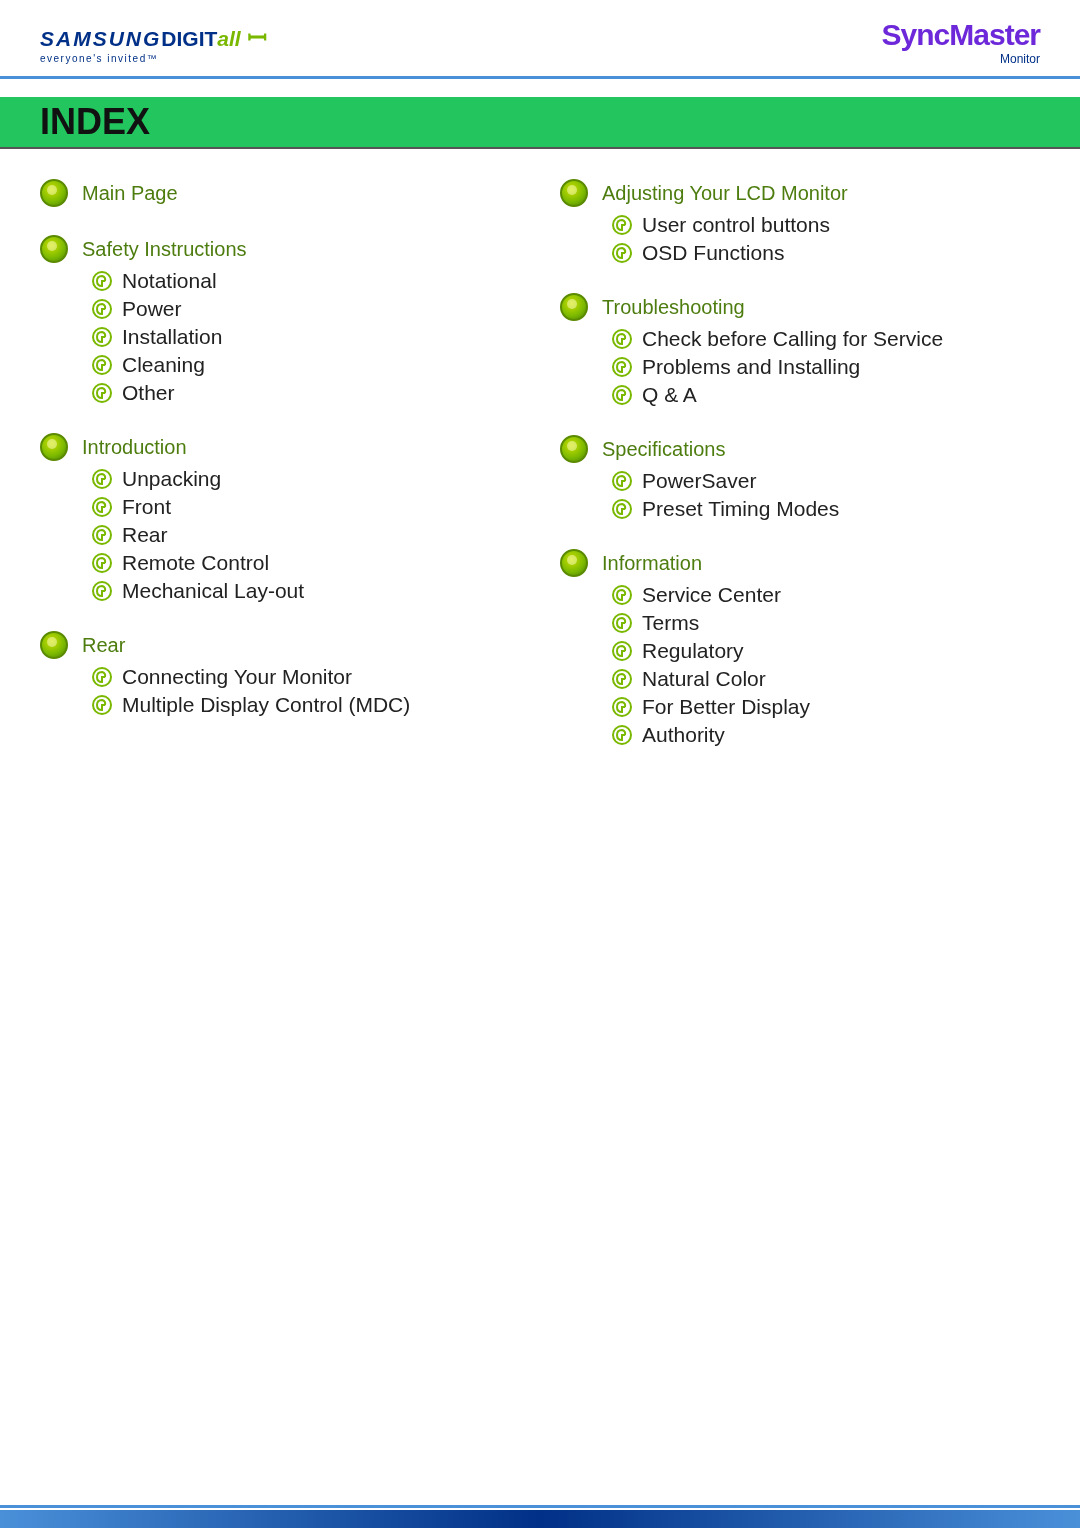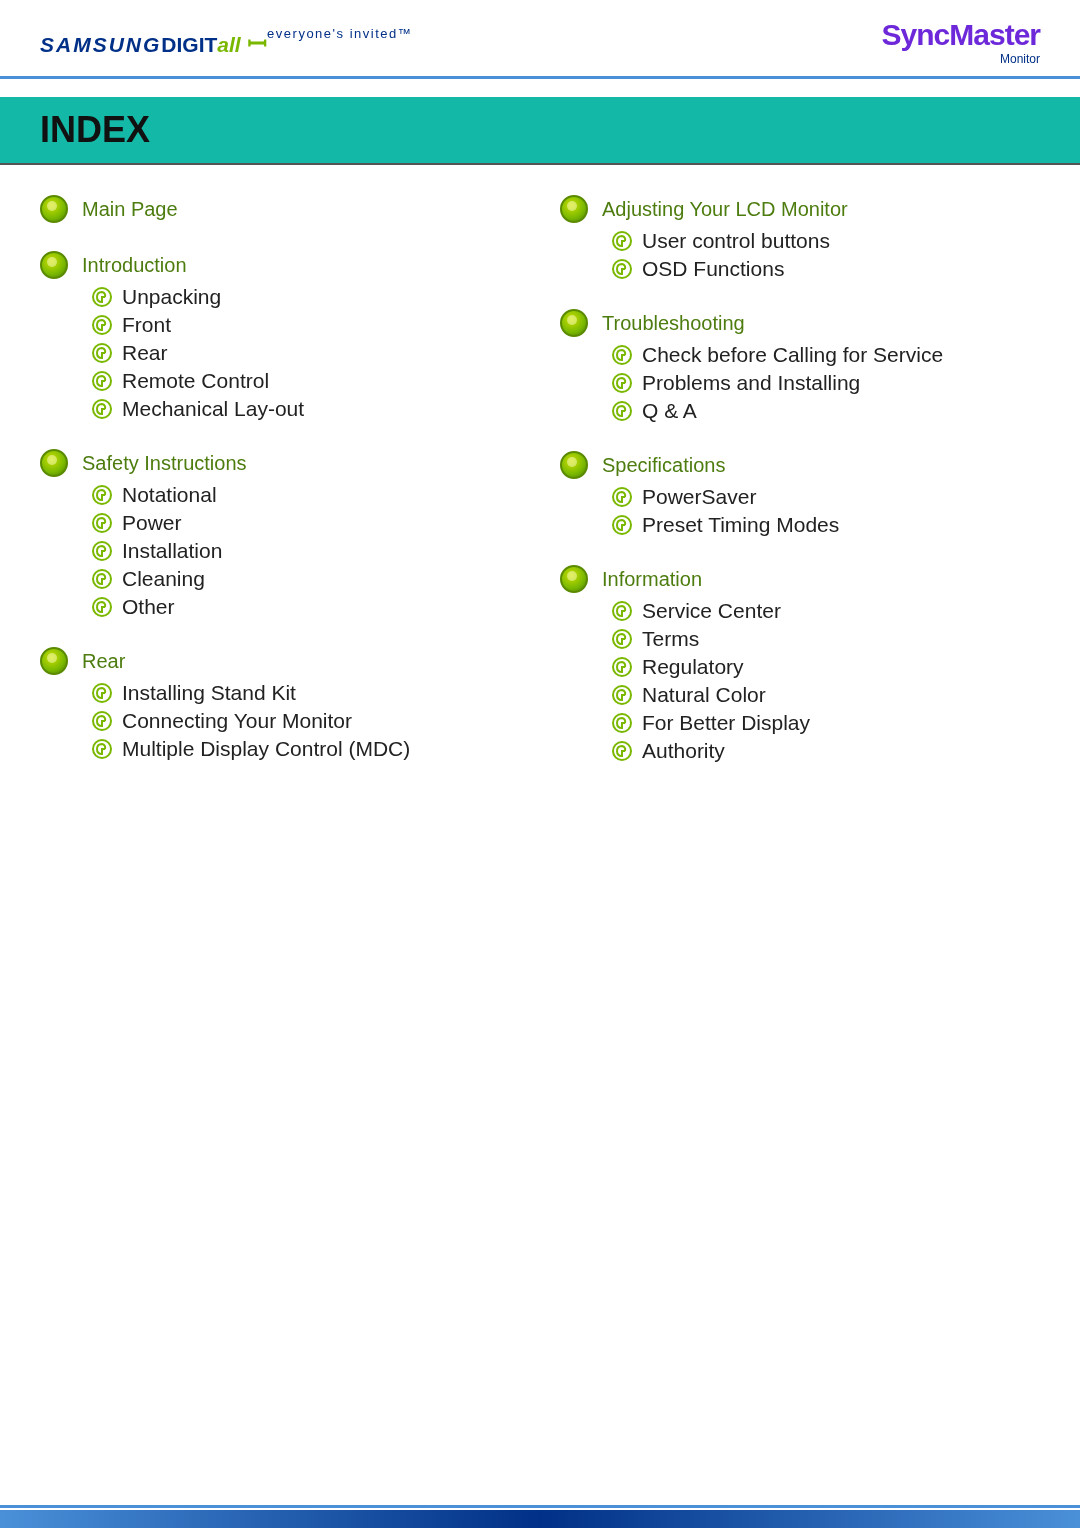--- a/index.html
+++ b/index.html
@@ -16,32 +16,33 @@
     .header {
       display: flex;
       justify-content: space-between;
       align-items: center;
       padding: 18px 40px 10px 40px;
       border-bottom: 3px solid #4a90d9;
     }
 
     .samsung-logo {
       display: flex;
+      flex-direction: column;
       align-items: flex-start;
     }
 
     .syncmaster-logo {
       text-align: right;
     }
 
     
     .index-title-bar {
-      background: #14b8a6;
+      background: #22c55e;
       border-bottom: 2px solid #555;
-      padding: 12px 40px;
+      padding: 4px 40px;
       margin: 18px 0 30px 0;
     }
 
     .index-title {
       font-size: 36px;
       font-weight: bold;
       color: #111;
     }
 
     
@@ -151,21 +152,21 @@
 <div class="header">
   <div class="samsung-logo">
     <div style="display:flex; align-items:baseline; gap:0;">
       <span style="font-size:21px; font-weight:900; color:#003087; letter-spacing:2px; font-style:italic;">SAMSUNG</span>
       <span style="font-size:21px; font-weight:900; color:#003087; letter-spacing:0;">
         <span style="font-style:normal;">DIGIT</span><span style="font-style:italic; color:#7ab800;">all</span>
         
         <span style="font-size:24px; color:#7ab800; font-style:normal; margin-left:1px;">ꟷ</span>
       </span>
     </div>
-    <div style="font-size:13px; color:#003087; letter-spacing:1.5px;">everyone's invited™</div>
+    <div style="font-size:10px; color:#003087; letter-spacing:1.5px;">everyone's invited™</div>
   </div>
 
   <div class="syncmaster-logo">
     <div style="font-size:30px; font-weight:bold; color:#6d28d9; letter-spacing:-1px;">SyncMaster</div>
     <div style="font-size:12px; color:#003087; text-align:right;">Monitor</div>
   </div>
 </div>
 
 <div class="index-title-bar">
   <div class="index-title">INDEX</div>
@@ -178,20 +179,64 @@
     <div class="section">
       <div class="section-header">
         <div class="icon-main"></div>
         <span class="section-title">Main Page</span>
       </div>
     </div>
 
     <div class="section">
       <div class="section-header">
         <div class="icon-main"></div>
+        <span class="section-title">Safety Instructions</span>
+      </div>
+      <div class="sub-items">
+        <div class="sub-item">
+          <svg class="g-icon" viewBox="0 0 20 20">
+            <circle cx="10" cy="10" r="9" fill="none" stroke="#7ab800" stroke-width="2"></circle>
+            <path d="M13 10 Q14 6 10 5 Q5 5 5 10 Q5 15 10 15 L10 10 L13 10" fill="none" stroke="#7ab800" stroke-width="2"></path>
+          </svg>
+          <span class="sub-item-text">Notational</span>
+        </div>
+        <div class="sub-item">
+          <svg class="g-icon" viewBox="0 0 20 20">
+            <circle cx="10" cy="10" r="9" fill="none" stroke="#7ab800" stroke-width="2"></circle>
+            <path d="M13 10 Q14 6 10 5 Q5 5 5 10 Q5 15 10 15 L10 10 L13 10" fill="none" stroke="#7ab800" stroke-width="2"></path>
+          </svg>
+          <span class="sub-item-text">Power</span>
+        </div>
+        <div class="sub-item">
+          <svg class="g-icon" viewBox="0 0 20 20">
+            <circle cx="10" cy="10" r="9" fill="none" stroke="#7ab800" stroke-width="2"></circle>
+            <path d="M13 10 Q14 6 10 5 Q5 5 5 10 Q5 15 10 15 L10 10 L13 10" fill="none" stroke="#7ab800" stroke-width="2"></path>
+          </svg>
+          <span class="sub-item-text">Installation</span>
+        </div>
+        <div class="sub-item">
+          <svg class="g-icon" viewBox="0 0 20 20">
+            <circle cx="10" cy="10" r="9" fill="none" stroke="#7ab800" stroke-width="2"></circle>
+            <path d="M13 10 Q14 6 10 5 Q5 5 5 10 Q5 15 10 15 L10 10 L13 10" fill="none" stroke="#7ab800" stroke-width="2"></path>
+          </svg>
+          <span class="sub-item-text">Cleaning</span>
+        </div>
+        <div class="sub-item">
+          <svg class="g-icon" viewBox="0 0 20 20">
+            <circle cx="10" cy="10" r="9" fill="none" stroke="#7ab800" stroke-width="2"></circle>
+            <path d="M13 10 Q14 6 10 5 Q5 5 5 10 Q5 15 10 15 L10 10 L13 10" fill="none" stroke="#7ab800" stroke-width="2"></path>
+          </svg>
+          <span class="sub-item-text">Other</span>
+        </div>
+      </div>
+    </div>
+
+    <div class="section">
+      <div class="section-header">
+        <div class="icon-main"></div>
         <span class="section-title">Introduction</span>
       </div>
       <div class="sub-items">
         <div class="sub-item">
           <svg class="g-icon" viewBox="0 0 20 20">
             <circle cx="10" cy="10" r="9" fill="none" stroke="#7ab800" stroke-width="2"></circle>
             <path d="M13 10 Q14 6 10 5 Q5 5 5 10 Q5 15 10 15 L10 10 L13 10" fill="none" stroke="#7ab800" stroke-width="2"></path>
           </svg>
           <span class="sub-item-text">Unpacking</span>
         </div>
@@ -222,74 +267,23 @@
             <path d="M13 10 Q14 6 10 5 Q5 5 5 10 Q5 15 10 15 L10 10 L13 10" fill="none" stroke="#7ab800" stroke-width="2"></path>
           </svg>
           <span class="sub-item-text">Mechanical Lay-out</span>
         </div>
       </div>
     </div>
 
     <div class="section">
       <div class="section-header">
         <div class="icon-main"></div>
-        <span class="section-title">Safety Instructions</span>
-      </div>
-      <div class="sub-items">
-        <div class="sub-item">
-          <svg class="g-icon" viewBox="0 0 20 20">
-            <circle cx="10" cy="10" r="9" fill="none" stroke="#7ab800" stroke-width="2"></circle>
-            <path d="M13 10 Q14 6 10 5 Q5 5 5 10 Q5 15 10 15 L10 10 L13 10" fill="none" stroke="#7ab800" stroke-width="2"></path>
-          </svg>
-          <span class="sub-item-text">Notational</span>
-        </div>
-        <div class="sub-item">
-          <svg class="g-icon" viewBox="0 0 20 20">
-            <circle cx="10" cy="10" r="9" fill="none" stroke="#7ab800" stroke-width="2"></circle>
-            <path d="M13 10 Q14 6 10 5 Q5 5 5 10 Q5 15 10 15 L10 10 L13 10" fill="none" stroke="#7ab800" stroke-width="2"></path>
-          </svg>
-          <span class="sub-item-text">Power</span>
-        </div>
-        <div class="sub-item">
-          <svg class="g-icon" viewBox="0 0 20 20">
-            <circle cx="10" cy="10" r="9" fill="none" stroke="#7ab800" stroke-width="2"></circle>
-            <path d="M13 10 Q14 6 10 5 Q5 5 5 10 Q5 15 10 15 L10 10 L13 10" fill="none" stroke="#7ab800" stroke-width="2"></path>
-          </svg>
-          <span class="sub-item-text">Installation</span>
-        </div>
-        <div class="sub-item">
-          <svg class="g-icon" viewBox="0 0 20 20">
-            <circle cx="10" cy="10" r="9" fill="none" stroke="#7ab800" stroke-width="2"></circle>
-            <path d="M13 10 Q14 6 10 5 Q5 5 5 10 Q5 15 10 15 L10 10 L13 10" fill="none" stroke="#7ab800" stroke-width="2"></path>
-          </svg>
-          <span class="sub-item-text">Cleaning</span>
-        </div>
-        <div class="sub-item">
-          <svg class="g-icon" viewBox="0 0 20 20">
-            <circle cx="10" cy="10" r="9" fill="none" stroke="#7ab800" stroke-width="2"></circle>
-            <path d="M13 10 Q14 6 10 5 Q5 5 5 10 Q5 15 10 15 L10 10 L13 10" fill="none" stroke="#7ab800" stroke-width="2"></path>
-          </svg>
-          <span class="sub-item-text">Other</span>
-        </div>
-      </div>
-    </div>
-
-    <div class="section">
-      <div class="section-header">
-        <div class="icon-main"></div>
         <span class="section-title">Rear</span>
       </div>
       <div class="sub-items">
-        <div class="sub-item">
-          <svg class="g-icon" viewBox="0 0 20 20">
-            <circle cx="10" cy="10" r="9" fill="none" stroke="#7ab800" stroke-width="2"></circle>
-            <path d="M13 10 Q14 6 10 5 Q5 5 5 10 Q5 15 10 15 L10 10 L13 10" fill="none" stroke="#7ab800" stroke-width="2"></path>
-          </svg>
-          <span class="sub-item-text">Installing Stand Kit</span>
-        </div>
         <div class="sub-item">
           <svg class="g-icon" viewBox="0 0 20 20">
             <circle cx="10" cy="10" r="9" fill="none" stroke="#7ab800" stroke-width="2"></circle>
             <path d="M13 10 Q14 6 10 5 Q5 5 5 10 Q5 15 10 15 L10 10 L13 10" fill="none" stroke="#7ab800" stroke-width="2"></path>
           </svg>
           <span class="sub-item-text">Connecting Your Monitor</span>
         </div>
         <div class="sub-item">
           <svg class="g-icon" viewBox="0 0 20 20">
             <circle cx="10" cy="10" r="9" fill="none" stroke="#7ab800" stroke-width="2"></circle>

